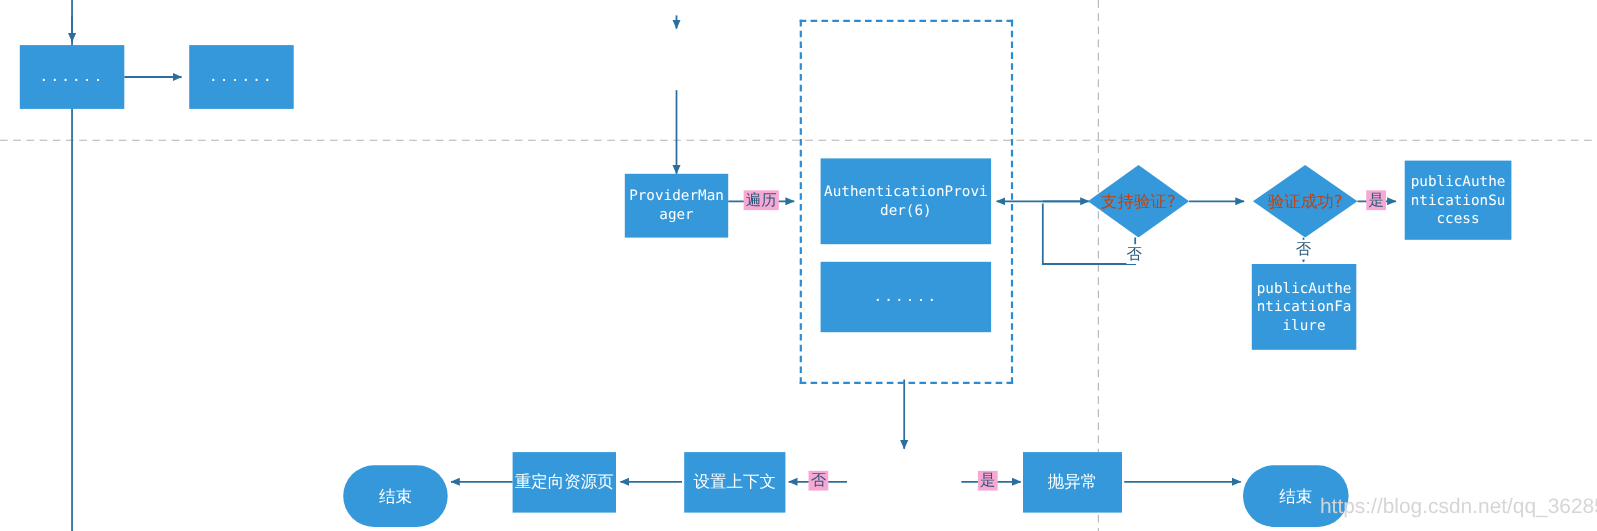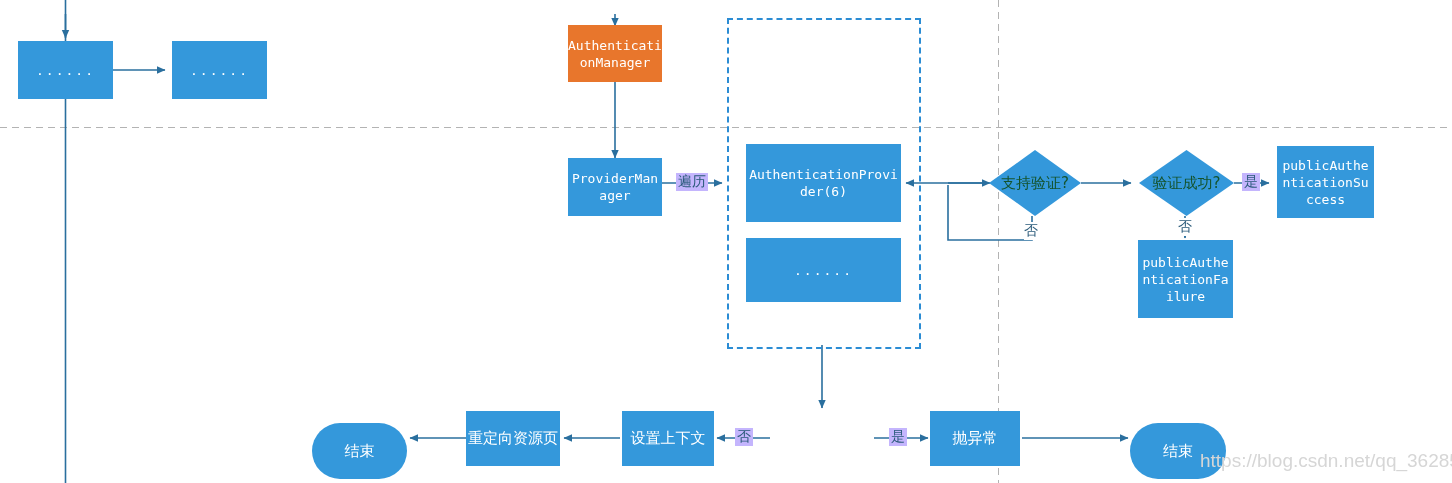--- a/index.html
+++ b/index.html
@@ -65,31 +65,31 @@
     z-index: 3;
   }
   .diamond-label {
     position: absolute;
     left: 0; top: 0;
     width: 100%;
     height: 100%;
     display: flex;
     align-items: center;
     justify-content: center;
-    color: #14532d;
+    color: #c2410c;
     font-family: "DejaVu Sans", sans-serif;
     font-size: 15px;
     pointer-events: none;
   }
   .edge-label {
     position: absolute;
     font-family: Liberation Serif, serif;
     font-size: 14px;
     color: #2a5a7a;
-    background: #c4b5fd;
+    background: #f9a8d4;
     padding: 0 2px;
     z-index: 4;
     white-space: nowrap;
   }
   .edge-label-v {
     position: absolute;
     font-family: "DejaVu Sans", sans-serif;
     font-size: 14px;
     color: #2a5a7a;
     background: #ffffff;
@@ -176,26 +176,20 @@
   <div class="dashed-group" style="left:727px; top:18px; width:190px; height:327px;"></div>
 
   <div class="node rect dots" style="left:18px; top:41px; width:95px; height:58px;">
     <span>......</span>
   </div>
 
   <div class="node rect dots" style="left:172px; top:41px; width:95px; height:58px;">
     <span>......</span>
   </div>
 
-  <div class="node rect-orange mono" style="left:568px; top:25px; width:94px; height:57px;">
-    <span>
-      <span>Authenticati</span><br>
-      <span>onManager</span>
-    </span>
-  </div>
 
   <div class="node rect mono" style="left:568px; top:158px; width:94px; height:58px;">
     <span>
       <span>ProviderMan</span><br>
       <span>ager</span>
     </span>
   </div>
 
 
   <div class="node rect mono" style="left:746px; top:144px; width:155px; height:78px;">

